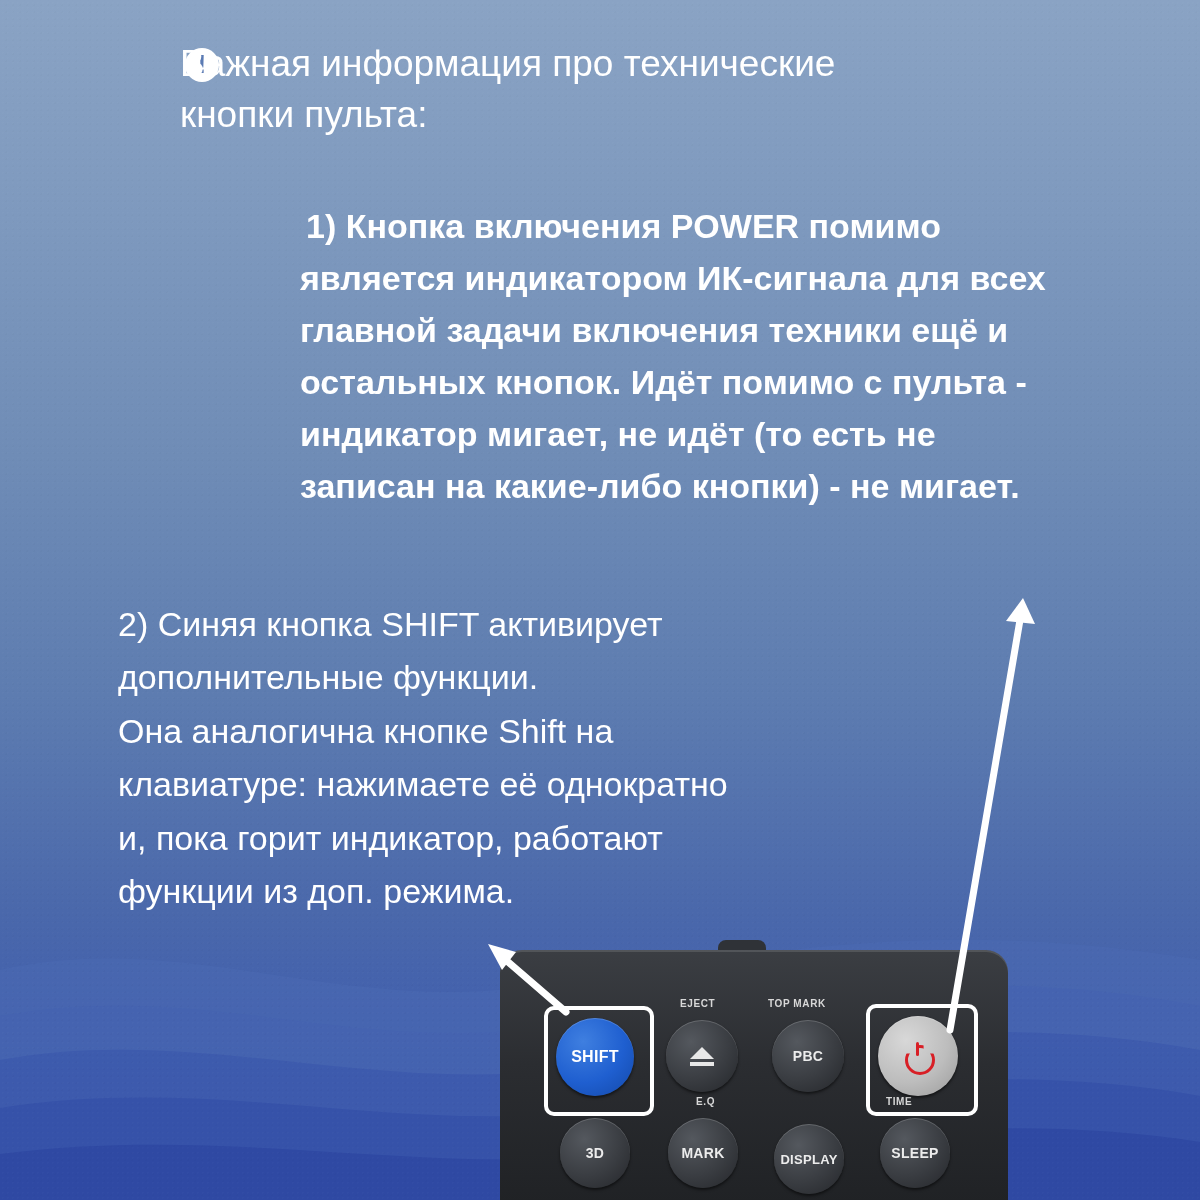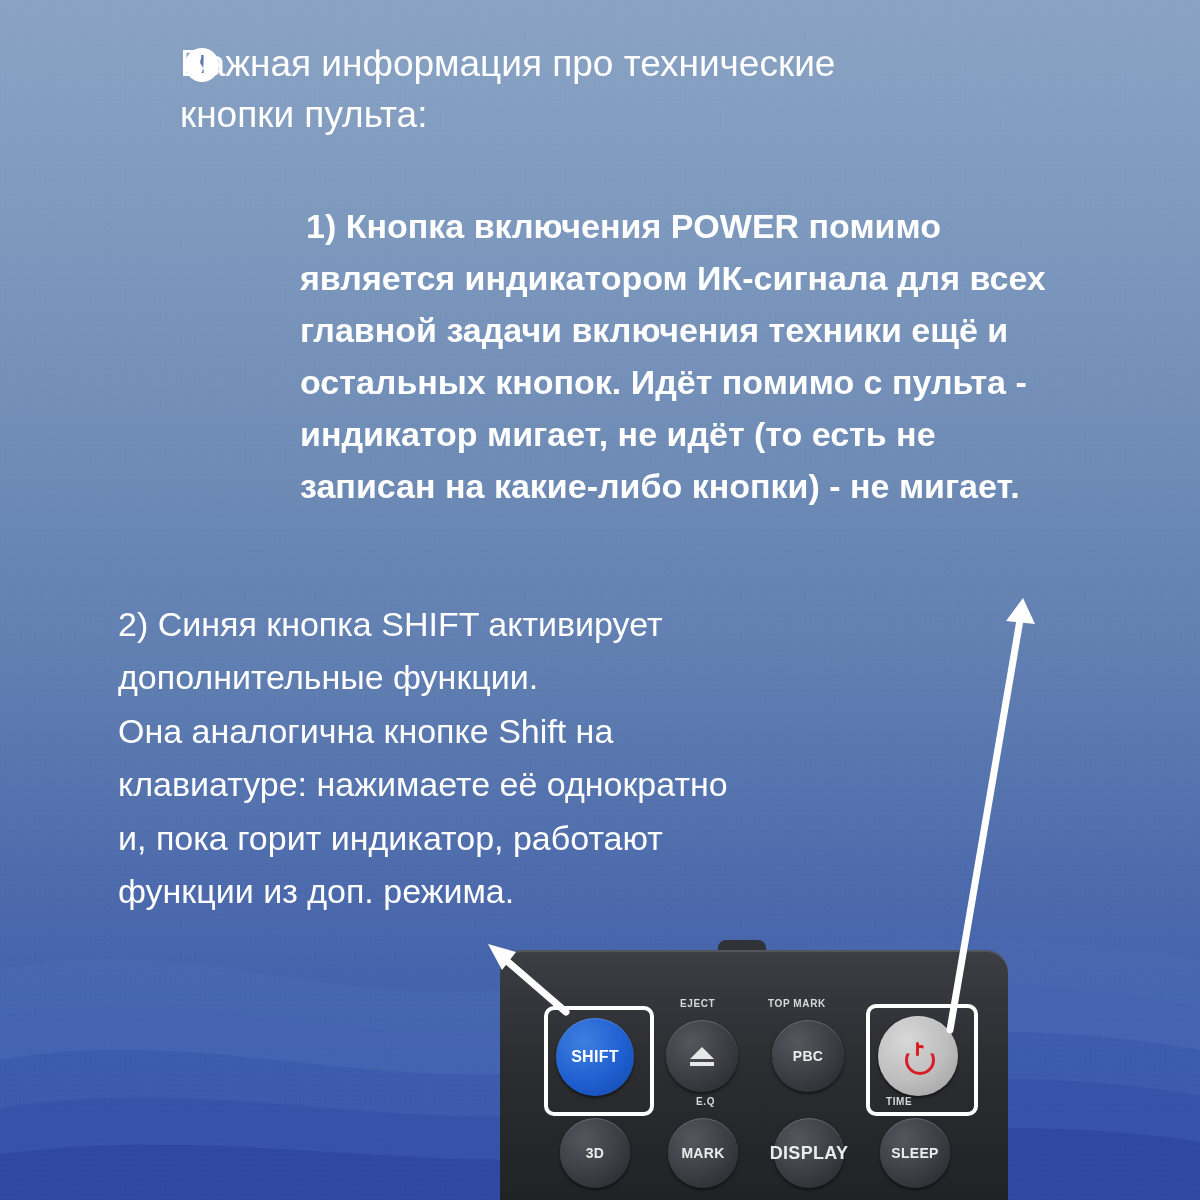--- a/index.html
+++ b/index.html
@@ -256,21 +256,21 @@
     <div class="rbtn power" style="left:378px; top:76px; width:80px; height:80px;">
       <div class="power-glyph">
         <div class="ring"></div>
         <div class="bar"></div>
       </div>
     </div>
     <div class="highlight-box" style="left:366px; top:64px; width:104px; height:104px;"></div>
 
     <div class="rbtn" style="left:60px; top:178px; width:70px; height:70px;">3D</div>
     <div class="rbtn small-text" style="left:168px; top:178px; width:70px; height:70px;">MARK</div>
-    <div class="rbtn small-text" style="left:274px; top:178px; width:70px; height:70px; font-size:18px;">DISPLAY</div>
+    <div class="rbtn small-text" style="left:274px; top:184px; width:70px; height:70px; font-size:13px;">DISPLAY</div>
     <div class="rbtn small-text" style="left:380px; top:178px; width:70px; height:70px;">SLEEP</div>
   </div>
 
   <svg class="arrow-svg" viewBox="0 0 1200 1200">
 
     <g>
       <path d="M566,1012 L500,955" stroke="#ffffff" stroke-width="7" fill="none" stroke-linecap="round"></path>
       <polygon points="488,944 516,952 502,970" fill="#ffffff"></polygon>
     </g>
 

